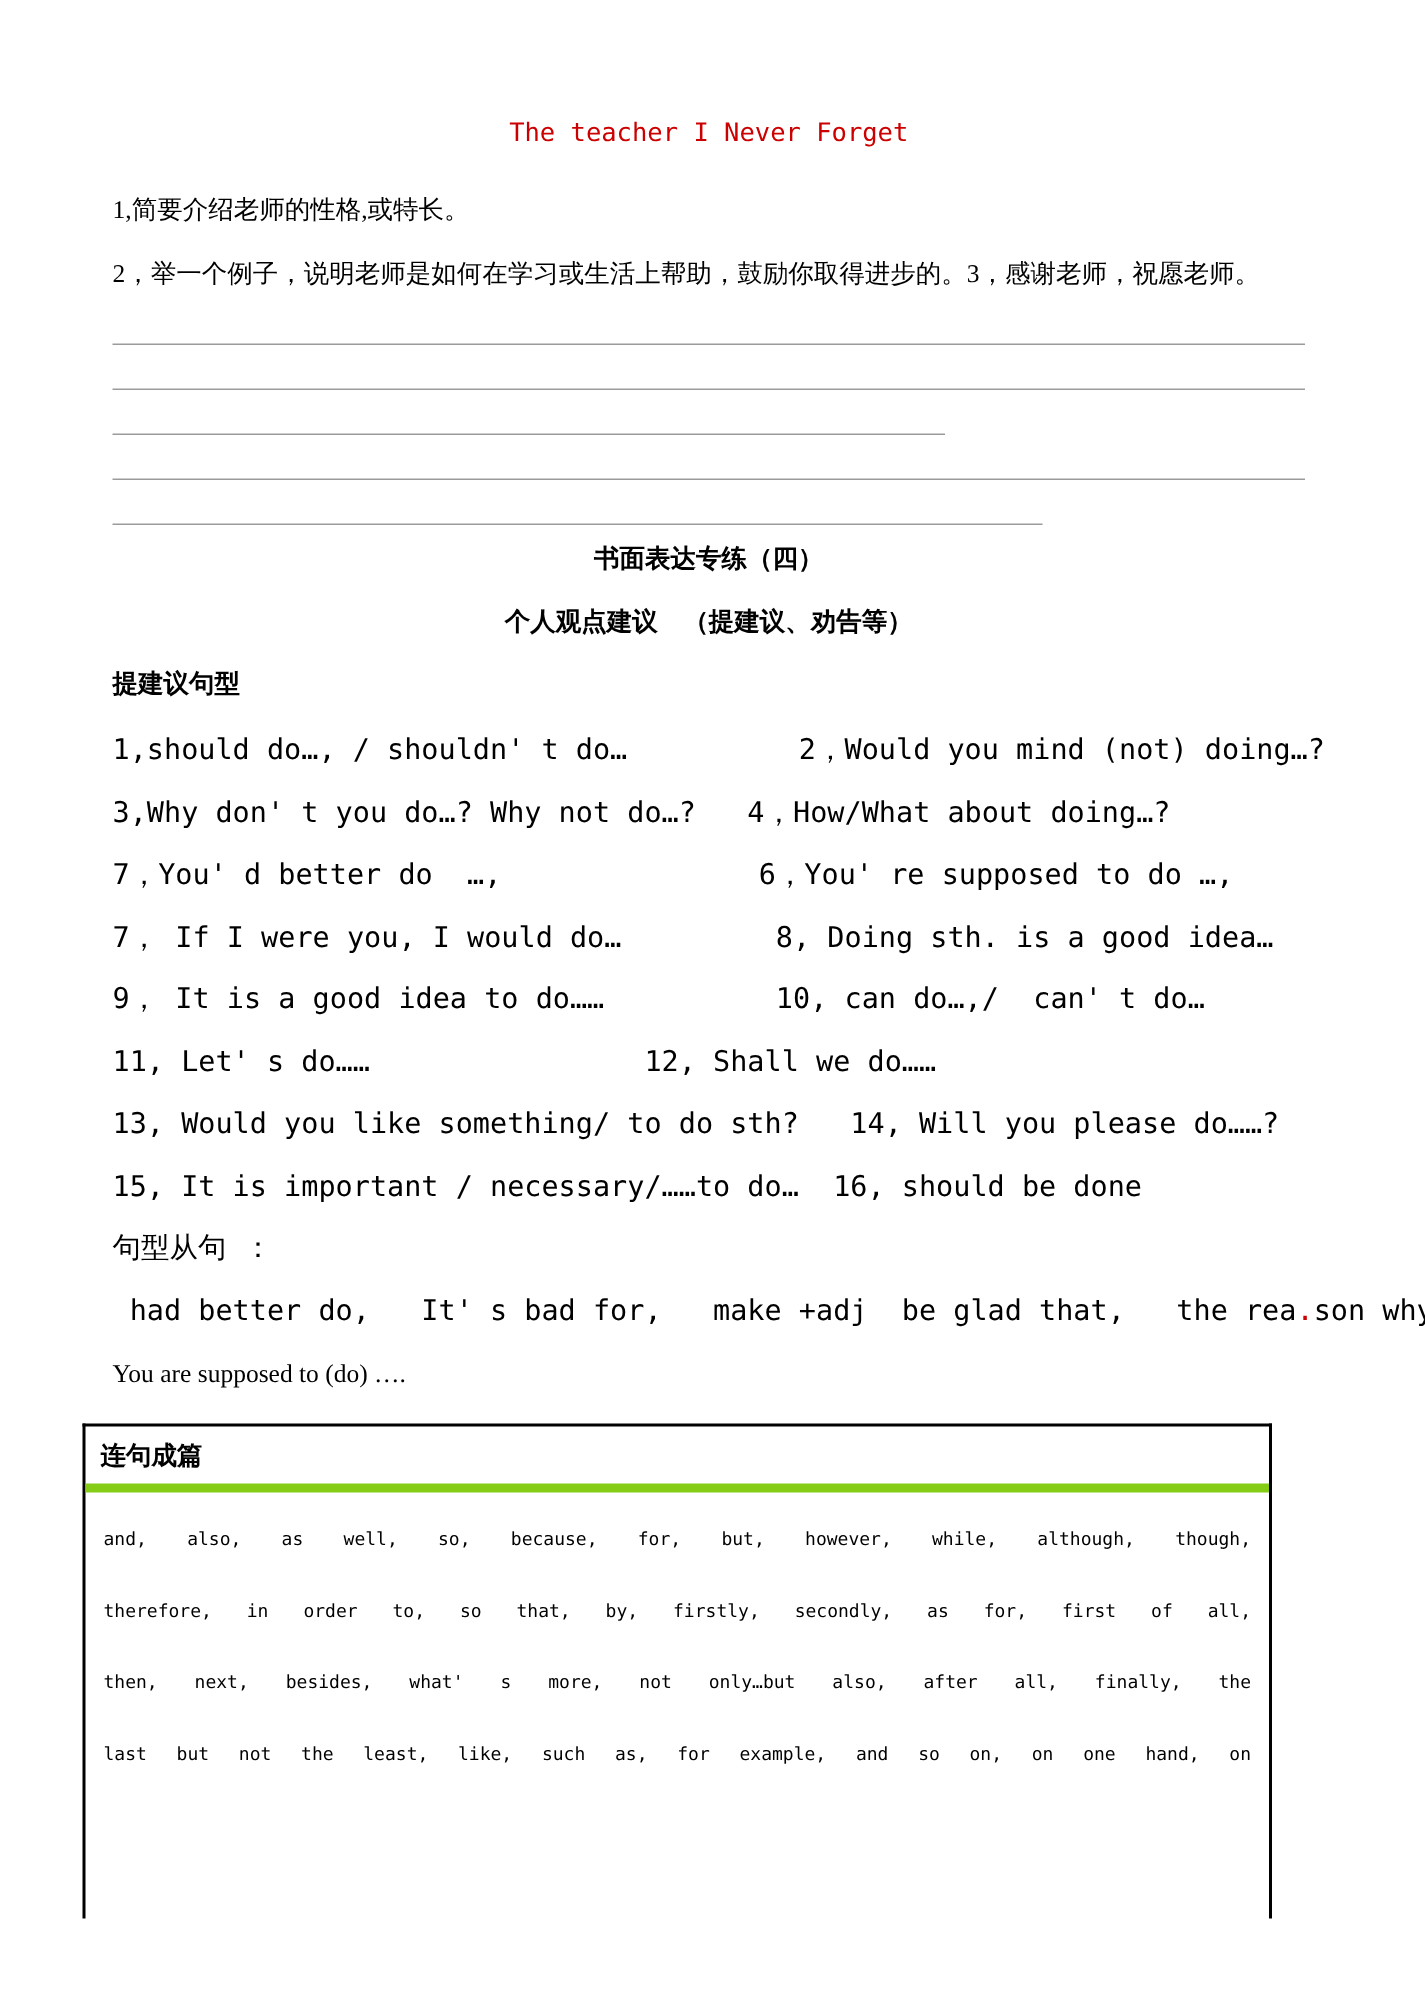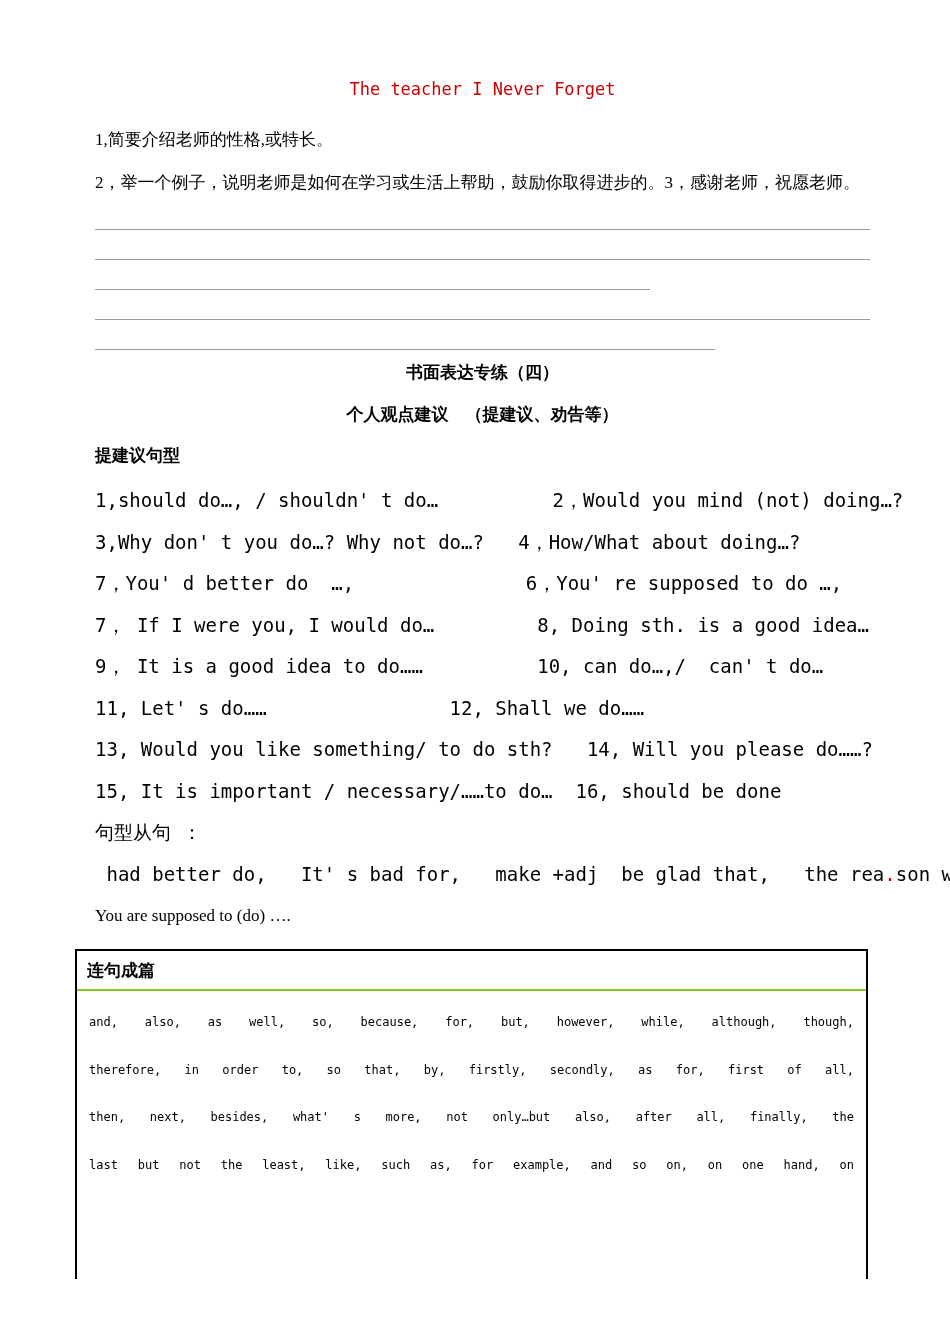--- a/index.html
+++ b/index.html
@@ -6,21 +6,21 @@
   html, body { background: #ffffff; }
   .page {
     width: 950px;
     height: 1342px;
     background: #ffffff;
     overflow: hidden;
     position: relative;
     color: #000000;
     font-family: "Liberation Serif", "DejaVu Serif", serif;
   }
-  .content { padding: 76px 80px 0 75px; margin-left: 20px; }
+  .content { padding: 76px 80px 0 75px; }
 
   .doc-title {
     text-align: center;
     font-family: "DejaVu Sans Mono", "Liberation Mono", monospace;
     font-size: 17px;
     line-height: 26px;
     color: #cc0000;
   }
 
   .body-text {
@@ -77,21 +77,21 @@
     border: 2px solid #000000;
     border-bottom: 0;
     height: 330px;
   }
   .box-header {
     font-family: "Liberation Sans", "DejaVu Sans", sans-serif;
     font-weight: bold;
     font-size: 17px;
     line-height: 24px;
     padding: 8px 10px 6px;
-    border-bottom: 2px solid #84cc16;
+    border-bottom: 6px solid #84cc16;
   }
   .box-body { padding: 8px 12px 0; }
   .box-line {
     font-family: "DejaVu Sans Mono", "Liberation Mono", monospace;
     font-size: 12px;
     line-height: 47.5px;
     text-align: justify;
     text-align-last: justify;
   }
 </style>

